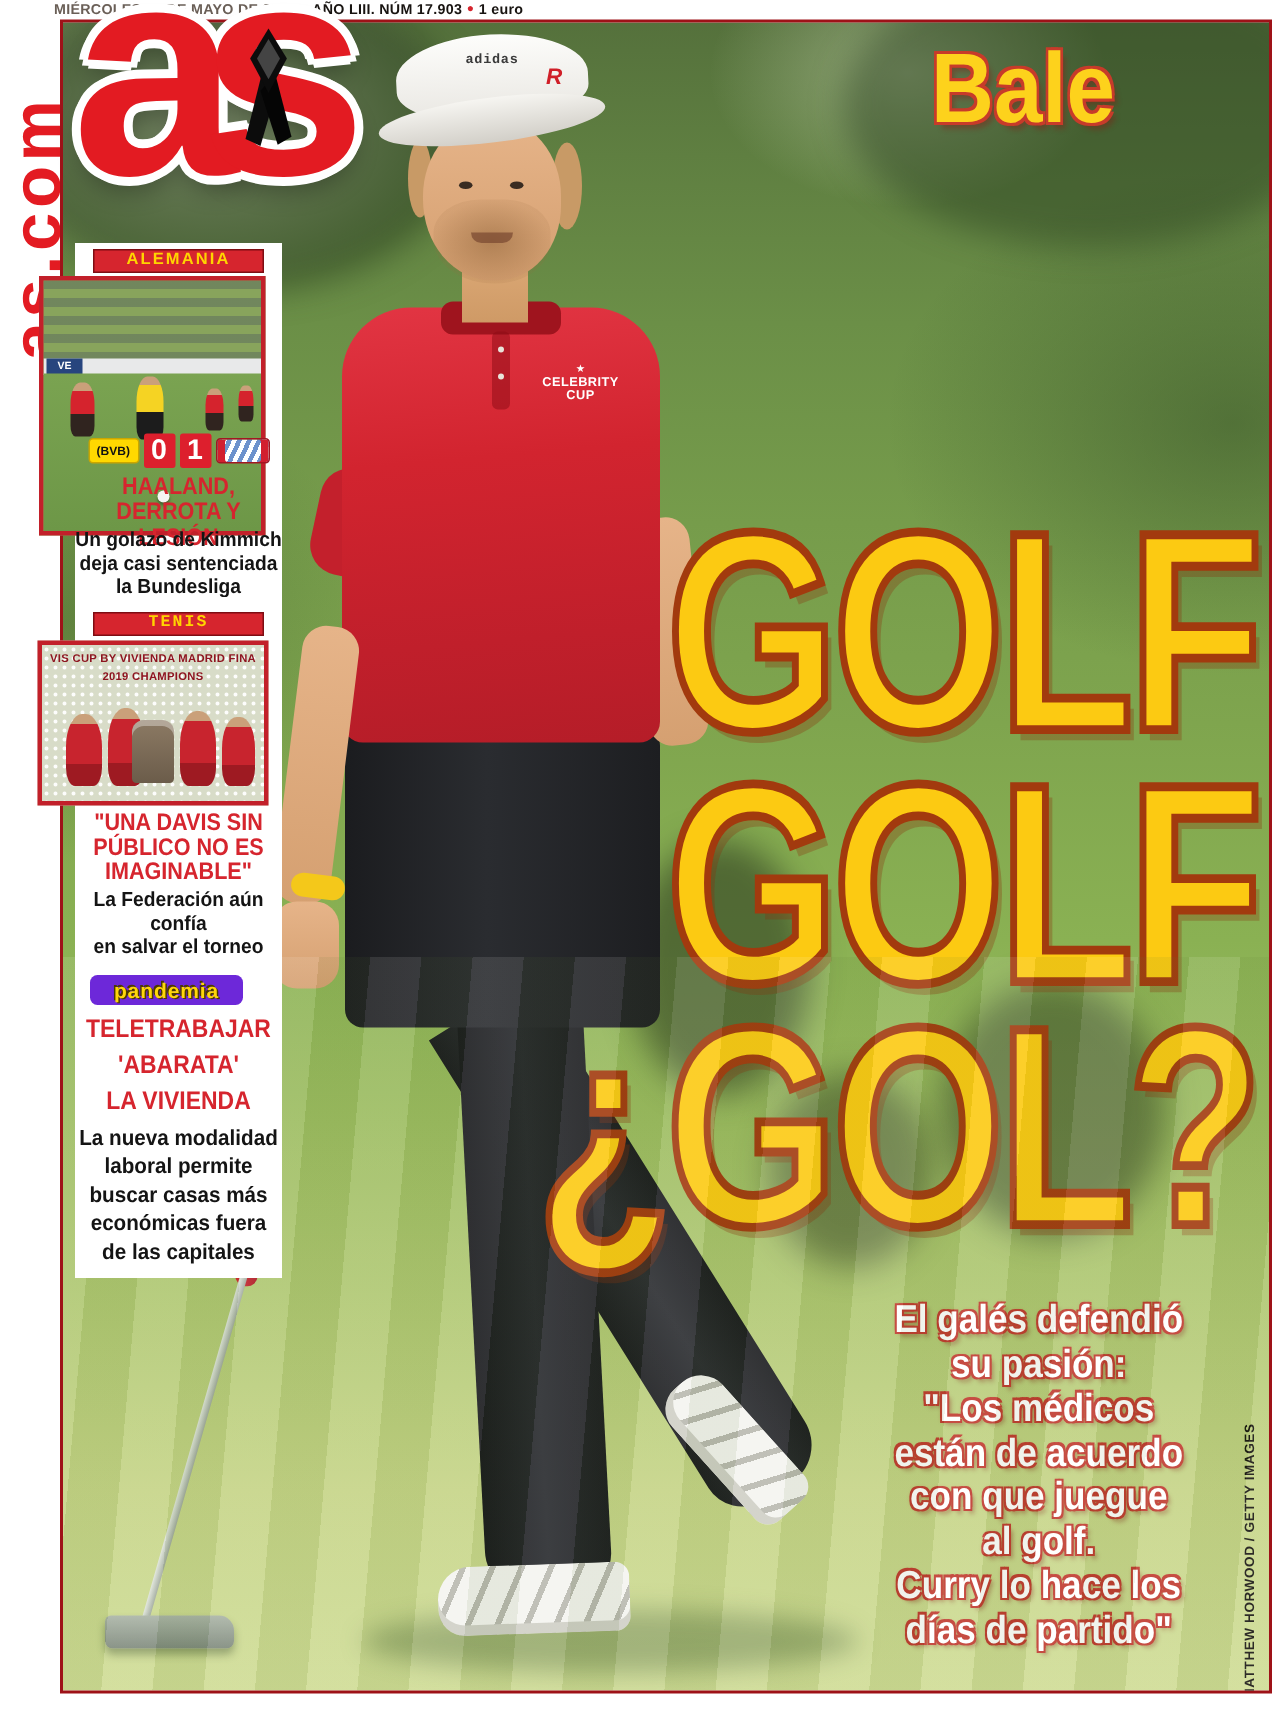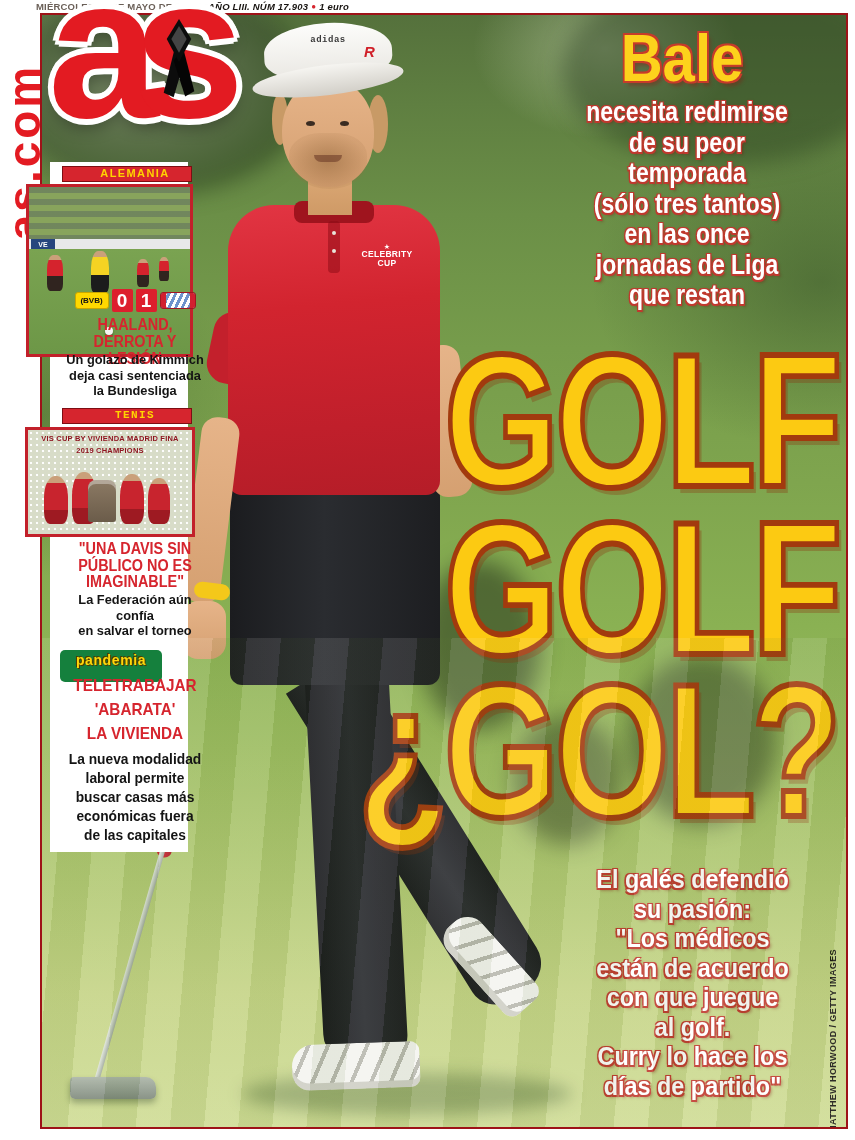--- a/index.html
+++ b/index.html
@@ -2,21 +2,21 @@
 <html><head>
 <meta charset="utf-8">
 <style>
   html,body{margin:0;padding:0;background:#fff;}
   body{width:855px;height:1140px;position:relative;overflow:hidden;
        font-family:"Liberation Sans","DejaVu Sans",sans-serif;}
   .abs{position:absolute;}
   
   #dateline{top:1px;left:36px;font-size:9.5px;color:#6a5f57;font-weight:700;letter-spacing:.2px;white-space:nowrap;}
   #dateline .b{color:#d6252e;font-size:8px;vertical-align:1px;padding:0 3px;}
-  #dateline .strong{color:#181411;font-style:italic;}
+  #dateline .strong{color:#181411;}
   
   #ascom{left:-95px;top:127px;width:238px;height:50px;line-height:50px;text-align:center;
          transform:rotate(-90deg);font-size:46px;font-weight:900;color:#e31b22;letter-spacing:3px;}
   
   #photo{left:40px;top:13px;width:804px;height:1112px;border:2px solid #9e1218;overflow:hidden;
     background:
       radial-gradient(ellipse 260px 170px at 12% 6%, rgba(250,250,228,.65), rgba(250,250,228,0) 65%),
       radial-gradient(ellipse 220px 150px at 70% 3%, rgba(233,240,210,.4), transparent 60%),
       radial-gradient(ellipse 330px 240px at 97% 24%, rgba(45,70,35,.45), transparent 70%),
       radial-gradient(ellipse 300px 230px at 0% 36%, rgba(55,85,40,.4), transparent 70%),
@@ -91,21 +91,21 @@
   #credit{right:8px;top:912px;height:206px;writing-mode:vertical-rl;transform:rotate(180deg);
      font-size:9px;font-weight:700;color:#15130f;letter-spacing:.4px;}
   
   #aslogo{left:48px;top:6px;width:215px;height:165px;z-index:6;}
   #aslogo .as-txt{position:absolute;left:0;top:-58px;font-size:200px;line-height:200px;font-weight:900;
      color:#e31b22;letter-spacing:-26px;
      text-shadow:-6px 0 0 #fff,6px 0 0 #fff,0 -6px 0 #fff,0 6px 0 #fff,-4px -4px 0 #fff,4px 4px 0 #fff,-4px 4px 0 #fff,4px -4px 0 #fff,0 10px 16px rgba(0,0,0,.3);}
   #ribbon{position:absolute;left:108px;top:0px;z-index:2;}
   
   #sidebar-col{left:50px;top:162px;width:138px;height:690px;background:#fff;z-index:4;}
-  .side{z-index:5;padding-left:16px;}
+  .side{z-index:5;}
   .tagbar{height:14px;line-height:13px;text-align:center;background:#d6252e;border:1px solid #7e0d13;
      color:#ffd400;font-size:11px;font-weight:800;letter-spacing:1.4px;}
   .sphoto{border:3px solid #c2202a;overflow:hidden;background:#88a45c;}
   #photo-de{left:26px;top:184px;width:145px;height:167px;}
   #de-stand{position:absolute;left:0;top:0;width:100%;height:55px;
      background:linear-gradient(#8d98a6,#aab3bd);
      background-image:repeating-linear-gradient(180deg, rgba(70,80,95,.35) 0 6px, rgba(0,0,0,0) 6px 12px);}
   #de-board{position:absolute;left:0;top:52px;width:100%;height:11px;background:#e8e9ea;}
   #de-board .ad{position:absolute;left:2px;top:0;width:24px;height:11px;background:#27457e;color:#fff;
      font-size:7px;font-weight:800;text-align:center;line-height:11px;}
@@ -129,21 +129,21 @@
   #tag-tenis{left:62px;top:408px;width:112px;font-family:Liberation Mono, monospace;}
   #tag-alemania{left:62px;top:166px;width:112px;}
   #photo-davis{left:25px;top:427px;width:148px;height:104px;
      background:#d8dcc8;background-image:radial-gradient(rgba(255,255,255,.95) 1px, rgba(0,0,0,0) 1.6px);background-size:6px 6px;}
   .davis-cap{position:absolute;left:0;width:100%;text-align:center;font-size:7.5px;font-weight:800;color:#8e1520;letter-spacing:.2px;}
   .dfig{position:absolute;border-radius:45% 45% 25% 25%;filter:blur(.4px);}
   #trophy{position:absolute;left:60px;top:50px;width:28px;height:42px;border-radius:8px 8px 3px 3px;
      background:linear-gradient(180deg,#8c7a64,#6b5c4a);box-shadow:inset 0 4px 0 rgba(255,255,255,.35);}
   #davis-h{left:42px;top:541px;width:154px;font-size:16px;line-height:16.5px;}
   #davis-sub{left:40px;top:592px;width:158px;font-size:13.5px;line-height:15.5px;}
-  #tag-pandemia{left:60px;top:650px;width:102px;height:32px;line-height:20px;border-radius:5px;background:#15803d;
+  #tag-pandemia{left:60px;top:650px;width:102px;height:20px;line-height:20px;border-radius:5px;background:#6d28d9;
      text-align:center;color:#ffd60a;font-size:14px;font-weight:900;letter-spacing:.6px;
      text-shadow:1px 1px 0 #4c3b00,-1px -1px 0 #4c3b00;z-index:5;}
   #tele-h{left:46px;top:674px;width:146px;font-size:17px;line-height:24px;}
   #tele-sub{left:42px;top:750px;width:154px;font-size:14.5px;line-height:19px;font-weight:800;}
 </style>
 </head>
 <body>
 
 <div id="page">
 
@@ -195,29 +195,20 @@
     <div class="abs" id="beard"></div>
     <div class="abs eye" style="left:264px;top:106px;"></div>
     <div class="abs eye" style="left:298px;top:106px;"></div>
     <div class="abs" id="mouth"></div>
     <div class="abs" id="cap-top"></div>
     <div class="abs" id="cap-brim"></div>
     <div class="abs" id="cap-brand">adidas</div>
     <div class="abs" id="cap-logo">R</div>
 
     <div class="abs" id="kicker">Bale</div>
-    <div class="abs outline-red-thin" id="deck">
-      <span class="dline">necesita redimirse</span>
-      <span class="dline">de su peor</span>
-      <span class="dline">temporada</span>
-      <span class="dline">(sólo tres tantos)</span>
-      <span class="dline">en las once</span>
-      <span class="dline">jornadas de Liga</span>
-      <span class="dline">que restan</span>
-    </div>
     <div class="abs golfline" id="golf1">GOLF</div>
     <div class="abs golfline" id="golf2">GOLF</div>
     <div class="abs golfline" id="golf3">¿GOL?</div>
     <div class="abs outline-red-thin" id="quote">
       <span class="qline">El galés defendió</span>
       <span class="qline">su pasión:</span>
       <span class="qline">"Los médicos</span>
       <span class="qline">están de acuerdo</span>
       <span class="qline">con que juegue</span>
       <span class="qline">al golf.</span>

